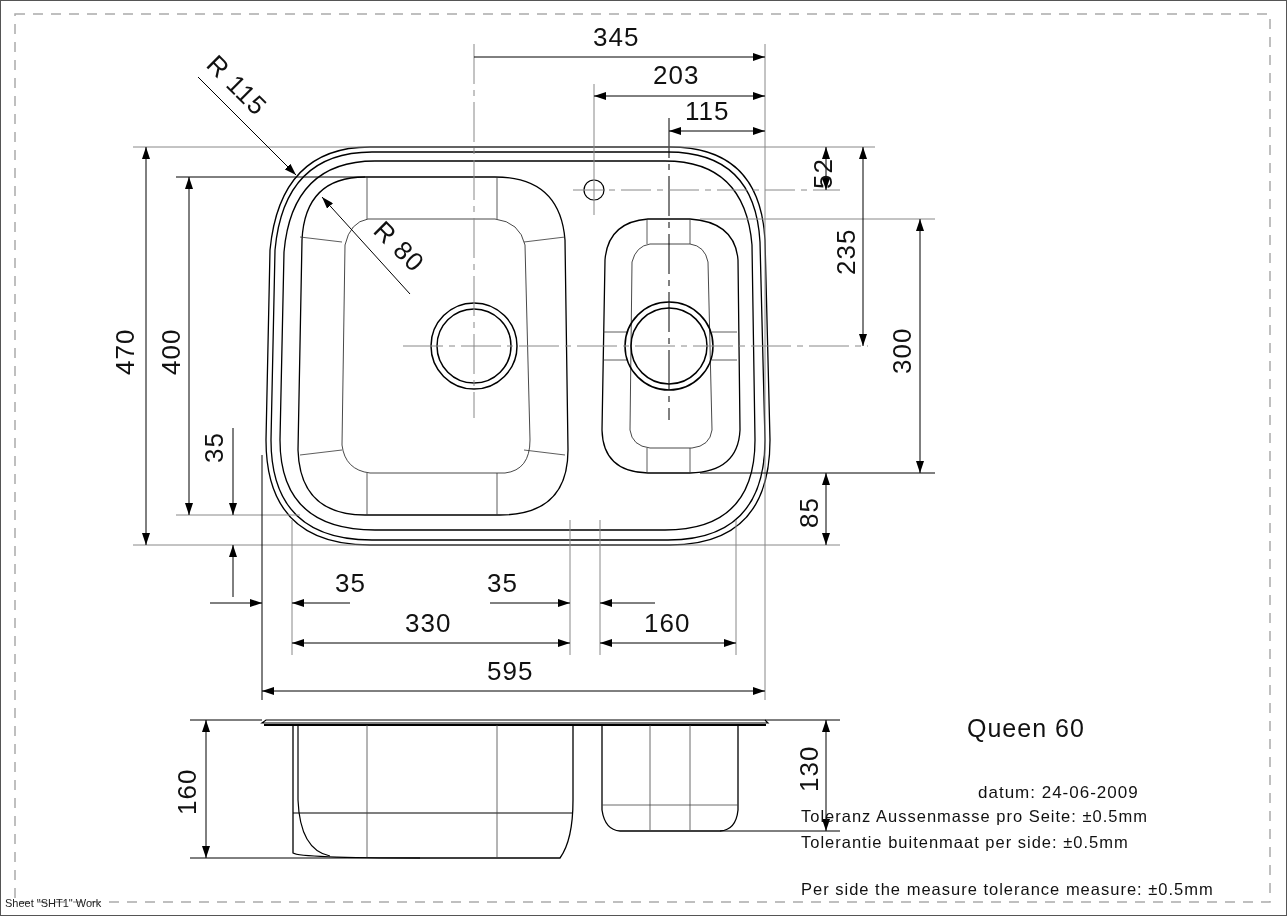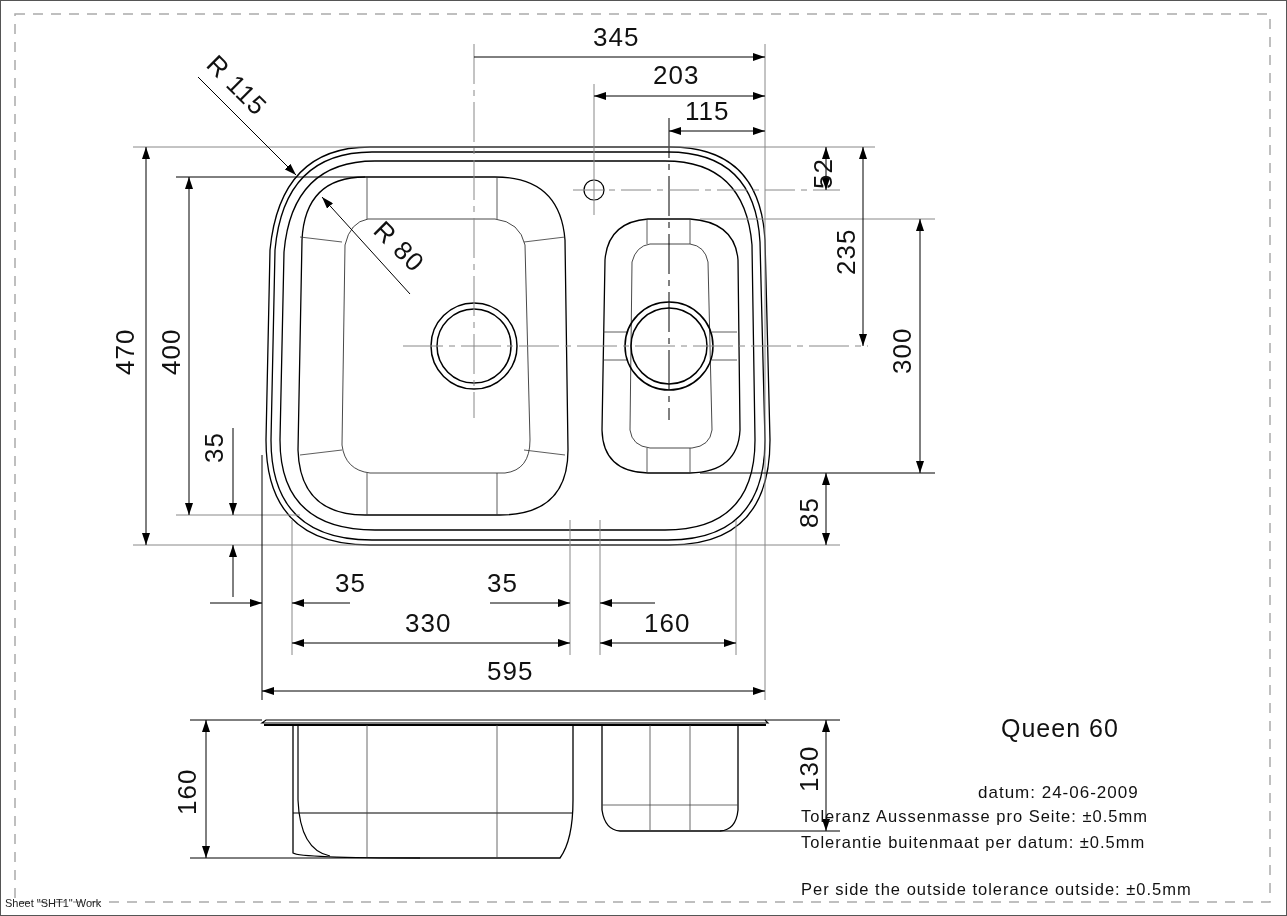--- a/index.html
+++ b/index.html
@@ -1,20 +1,20 @@
 <!DOCTYPE html>
 <html><head>
 <meta charset="utf-8">
 <style>
   html, body { margin:0; padding:0; background:#ffffff; }
   body { width:1287px; height:916px; overflow:hidden; position:relative; font-family:"Liberation Sans", sans-serif; }
   .frame { position:absolute; left:0; top:0; width:1285px; height:914px; border:1px solid #555; }
   svg { position:absolute; left:0; top:0; }
   .dim { font-family:"Liberation Sans", sans-serif; font-size:26px; fill:#111; letter-spacing:1px; }
-  .title { position:absolute; left:1001px; top:714px; font-size:25px; color:#111; letter-spacing:1px; }
+  .title { position:absolute; left:967px; top:714px; font-size:25px; color:#111; letter-spacing:1px; }
   .date { position:absolute; left:978px; top:783px; font-size:17px; color:#111; letter-spacing:1px; }
   .tol { position:absolute; left:801px; font-size:16.5px; color:#111; letter-spacing:1px; white-space:nowrap; }
   .sheet { position:absolute; left:5px; top:897px; font-size:11px; color:#222; }
 </style>
 </head>
 <body>
 
 <div class="frame"></div>
 
 <svg width="1287" height="916" viewBox="0 0 1287 916">
@@ -158,16 +158,16 @@
   <text class="dim" x="487" y="592">35</text>
   <text class="dim" x="405" y="632">330</text>
   <text class="dim" x="644" y="632">160</text>
   <text class="dim" x="487" y="680">595</text>
   <text class="dim" transform="translate(196,815) rotate(-90)">160</text>
   <text class="dim" transform="translate(818,792) rotate(-90)">130</text>
 </svg>
 
 <div class="title">Queen 60</div>
 <div class="date">datum: 24-06-2009</div>
-<div class="tol" style="top:833px">Tolerantie buitenmaat per datum: ±0.5mm</div>
+<div class="tol" style="top:833px">Tolerantie buitenmaat per side: ±0.5mm</div>
 <div class="tol" style="top:807px">Toleranz Aussenmasse pro Seite: ±0.5mm</div>
-<div class="tol" style="top:880px">Per side the outside tolerance outside: ±0.5mm</div>
+<div class="tol" style="top:880px">Per side the measure tolerance measure: ±0.5mm</div>
 <div class="sheet">Sheet "SHT1" Work</div>
 
 </body></html>

